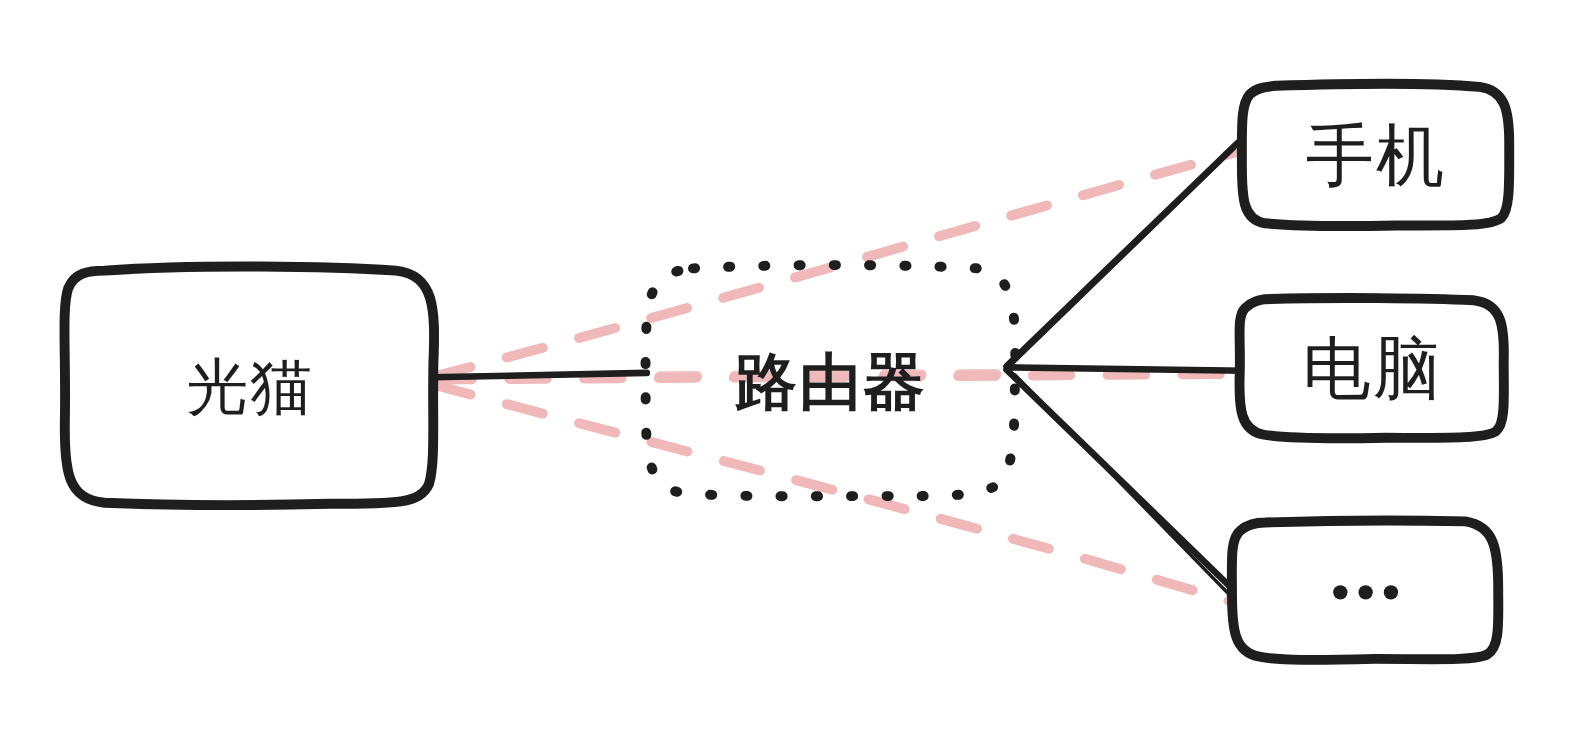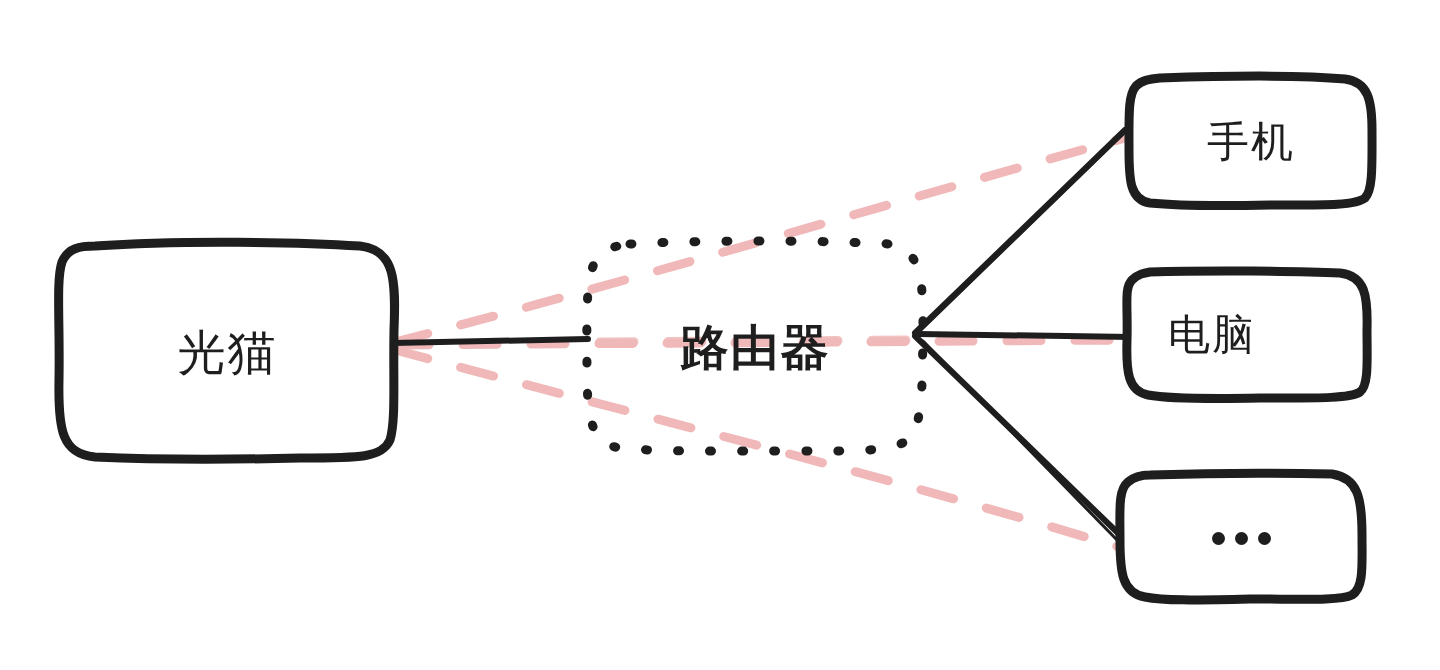--- a/index.html
+++ b/index.html
@@ -21,26 +21,26 @@
       width: 1440px;
       height: 670px;
     }
     .node-label {
       position: absolute;
       display: flex;
       align-items: center;
       justify-content: center;
       color: #1e1e1e;
       font-family: "DejaVu Sans", sans-serif;
-      font-size: 48px;
+      font-size: 56px;
       letter-spacing: 2px;
       pointer-events: none;
     }
     .node-label.small {
-      font-size: 42px;
+      font-size: 62px;
     }
     .dots {
       display: flex;
       gap: 10px;
       align-items: center;
     }
     .dot {
       width: 13px;
       height: 13px;
       border-radius: 50%;
@@ -81,21 +81,21 @@
     <path d="M 600 342 L 915 340"></path>
   </g>
 </svg>
 
 <div class="node-label" style="left:60px; top:250px; width:335px; height:205px;">光猫</div>
 
 <div class="node-label" style="left:588px; top:248px; width:335px; height:200px;font-weight:bold;">路由器</div>
 
 <div class="node-label small" style="left:1130px; top:80px; width:242px; height:124px;">手机</div>
 
-<div class="node-label small" style="left:1092px; top:272px; width:240px; height:126px;">电脑</div>
+<div class="node-label small" style="left:1128px; top:272px; width:240px; height:126px;">电脑</div>
 
 <div class="node-label" style="left:1120px; top:476px; width:242px; height:124px;">
   <div class="dots">
     <span class="dot"></span>
     <span class="dot"></span>
     <span class="dot"></span>
   </div>
 </div>
 
 </body></html>

